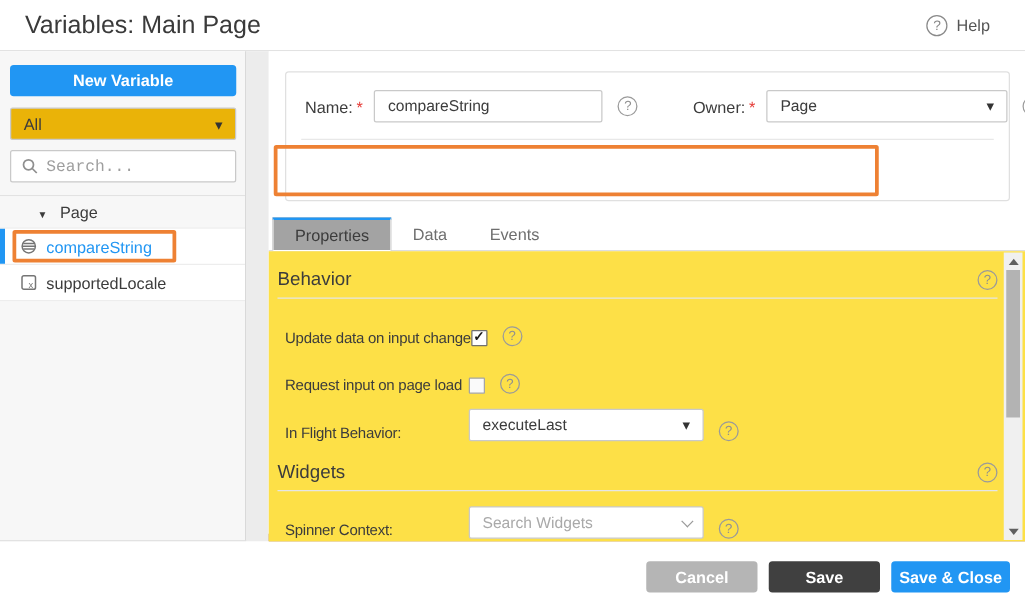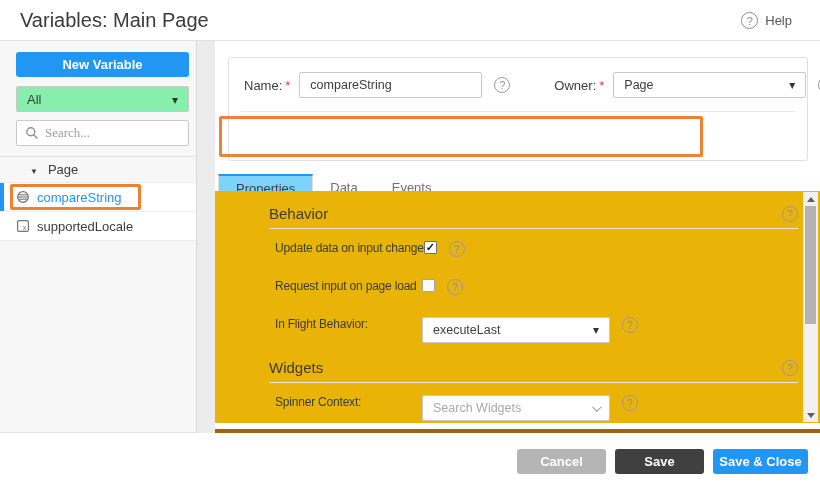--- a/index.html
+++ b/index.html
@@ -32,40 +32,40 @@
   .help-circle::after { content: "?"; }
 
   
   .bg-strip { position: absolute; left: 197px; top: 41px; width: 18px; height: 392px; background: #ececec; }
 
   
   .sidebar {
     position: absolute; left: 0; top: 41px; width: 197px; height: 392px;
     background: #f7f7f7; border-right: 1px solid #d9d9d9; border-bottom: 1px solid #e2e2e2;
   }
-  .sidebar-widgets { padding: 11px 7px 10px 16px; }
+  .sidebar-widgets { padding: 11px 7px 10px 8px; }
   .new-var-btn {
     width: 100%; height: 25px; background: #2196f3; color: #fff;
     font-weight: bold; font-size: 13px; border: none; border-radius: 3px;
     display: flex; align-items: center; justify-content: center; cursor: pointer;
     font-family: "Liberation Sans", sans-serif;
   }
   .filter-select {
-    margin-top: 9px; height: 26px; background: #86efac; border: 1px solid #c9c9c9;
+    margin-top: 9px; height: 26px; background: #eab308; border: 1px solid #c9c9c9;
     border-radius: 2px; display: flex; align-items: center; justify-content: space-between;
     padding: 0 10px; cursor: pointer;
   }
   .caret::after { content: "▾"; font-size: 12px; color: #333; line-height: 1; }
   .search-box {
     margin-top: 8px; height: 26px; background: #fff; border: 1px solid #c9c9c9;
     border-radius: 2px; display: flex; align-items: center; gap: 6px; padding: 0 8px;
   }
   .search-box input {
     border: none; outline: none; flex: 1; min-width: 0; background: transparent;
-    font-family: Liberation Serif, serif; font-size: 13px; color: #333;
+    font-family: Liberation Mono, monospace; font-size: 13px; color: #333;
   }
   .search-box input::placeholder { color: #9e9e9e; }
 
   .tree { border-top: 1px solid #e2e2e2; }
   .tree-group {
     height: 26px; display: flex; align-items: center; gap: 10px;
     padding-left: 30px; background: #f7f7f7; border-bottom: 1px solid #ededed; cursor: pointer;
   }
   .tree-caret::after { content: "▼"; font-size: 8px; color: #3c3c3c; }
   .tree-item {
@@ -74,21 +74,21 @@
   }
   .tree-item .item-label { font-size: 13px; color: #3c3c3c; }
   .tree-item.selected .item-label { color: #2196f3; }
   .sel-bar { position: absolute; left: 0; top: 0; width: 4px; height: 100%; background: #2196f3; }
   .hl-item {
     position: absolute; left: 10px; top: 1px; width: 131px; height: 26px;
     border: 3px solid #ee8133; border-radius: 2px; pointer-events: none;
   }
 
   
-  .main { position: absolute; left: 215px; top: 41px; width: 605px; height: 392px; background: #fff; border-bottom: 4px solid #a16207; }
+  .main { position: absolute; left: 215px; top: 41px; width: 605px; height: 392px; background: #fff; border-bottom: 6px solid #a16207; }
 
   .detail-card {
     position: absolute; left: 13px; top: 16px; width: 580px; height: 104px;
     background: #fff; border: 1px solid #e0e0e0; border-radius: 3px;
   }
   .card-row1 { display: flex; align-items: center; margin: 14px 14px 0 15px; }
   .field-label { color: #3c3c3c; font-size: 13px; white-space: nowrap; }
   .req { color: #e53935; margin-left: 3px; }
   .text-input {
     width: 187px; height: 26px; border: 1px solid #c9c9c9; border-radius: 2px;
@@ -115,33 +115,33 @@
   .hl-card {
     position: absolute; left: -10px; top: 58px; width: 484px; height: 41px;
     border: 3px solid #ee8133; border-radius: 2px; pointer-events: none;
   }
 
   
   .tabs { position: absolute; left: 0; top: 133px; width: 100%; height: 27px; border-bottom: 1px solid #ddd; display: flex; }
   .tab { padding: 0 17px; display: flex; align-items: center; font-size: 13px; color: #6e6e6e; cursor: pointer; }
   .tab.active {
     margin-left: 3px; margin-bottom: -1px; height: 27px;
-    background: #7dd3fc; color: #3c3c3c;
+    background: #a3a3a3; color: #3c3c3c;
     border: 1px solid #ddd; border-top: 2px solid #2196f3; border-bottom: 1px solid #fff;
   }
 
   
-  .content { position: absolute; left: 0; top: 150px; width: 100%; height: 232px; overflow: hidden; background: #eab308; padding-left: 47px; }
+  .content { position: absolute; left: 0; top: 160px; width: 100%; height: 232px; overflow: hidden; background: #fde047; }
   .section-header {
     display: flex; align-items: center; justify-content: space-between;
     margin: 14px 22px 0 7px; padding-bottom: 6px; border-bottom: 1px solid #e5e5e5;
   }
   .section-header.spinner-header { margin-top: 16px; }
   .section-title { font-size: 15px; color: #3c3c3c; }
-  .prop-row { display: flex; align-items: flex-start; margin: 12px 22px 0 13px; height: 26px; }
+  .prop-row { display: flex; align-items: flex-end; margin: 12px 22px 0 13px; height: 26px; }
   .prop-label { flex: 0 0 147px; font-size: 12px; color: #3c3c3c; white-space: nowrap; letter-spacing: -0.2px; }
   .checkbox {
     width: 13px; height: 13px; border: 1px solid #707070; background: #fff; border-radius: 1px;
     display: inline-flex; align-items: center; justify-content: center; cursor: pointer; flex: 0 0 auto;
   }
   .checkbox.unchecked { border-color: #a5a5a5; background: #fafafa; }
   .checkmark { font-size: 11px; font-weight: bold; color: #1a1a1a; line-height: 1; }
   .inline-select { width: 188px; font-size: 12.5px; }
   .combo {
     width: 188px; height: 26px; border: 1px solid #c9c9c9; border-radius: 2px; background: #fff;

